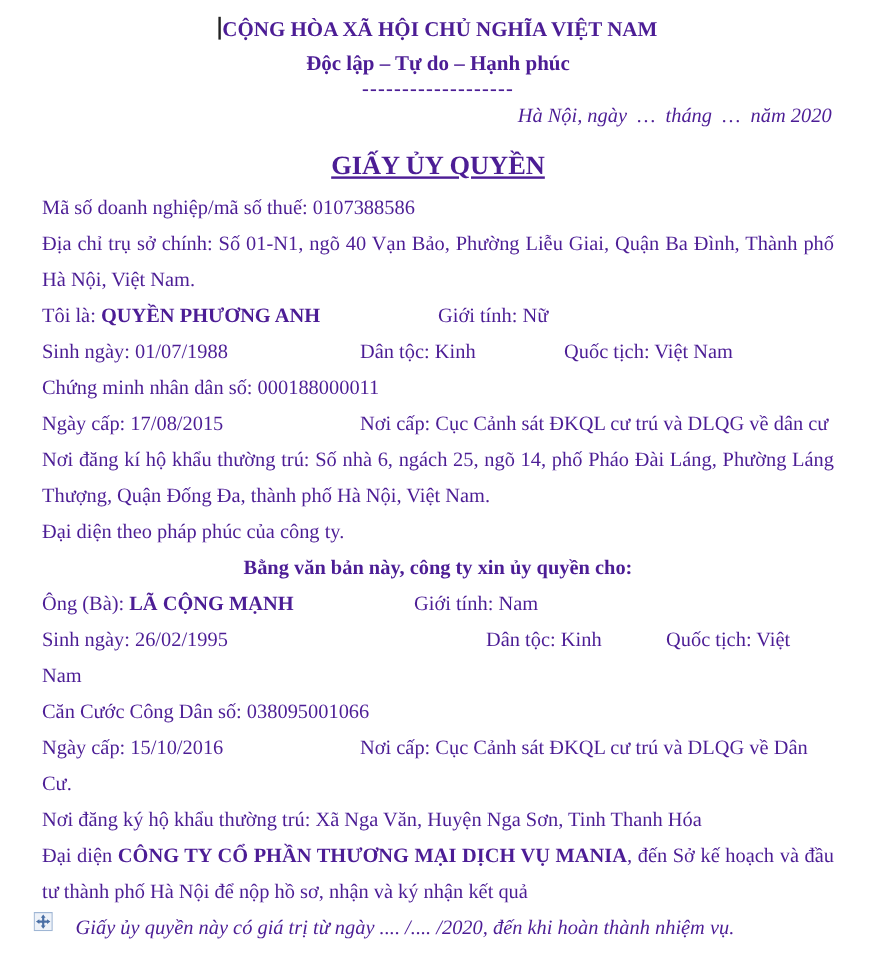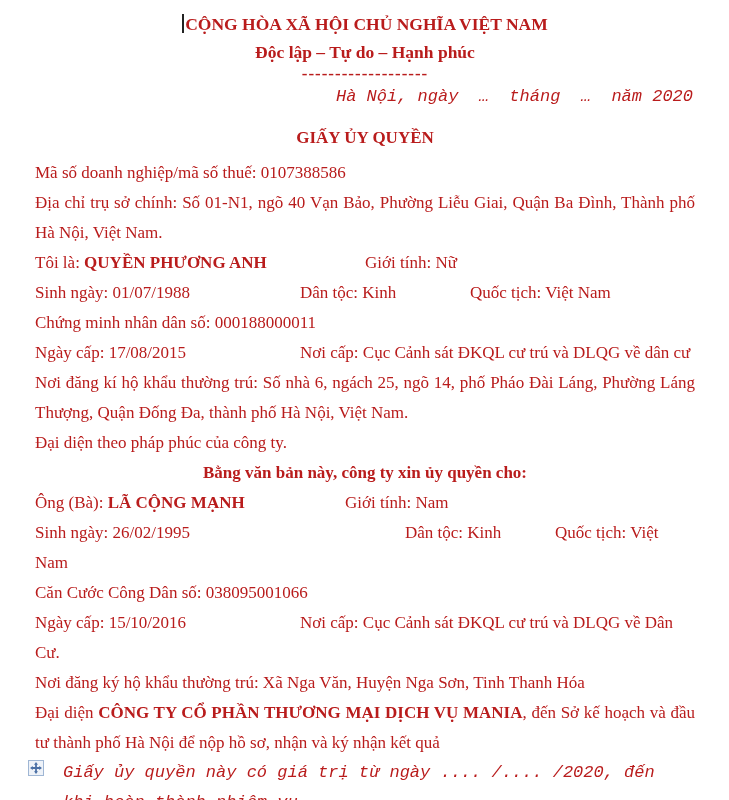--- a/index.html
+++ b/index.html
@@ -2,47 +2,48 @@
 <html lang="vi"><head>
 <meta charset="utf-8">
 <style>
   html,body { margin:0; padding:0; background:#ffffff; }
   .doc {
     position: relative;
     width: 729px;
     height: 800px;
     margin: 0 auto;
     background: #ffffff;
-    color: #b91c1c;
+    color: #4c1d95;
     font-family: "Liberation Serif", "DejaVu Serif", serif;
     font-size: 17px;
     overflow: hidden;
     box-sizing: border-box;
     padding: 10px 34px 0 35px;
   }
   .center { text-align: center; }
   .right  { text-align: right; }
   .bold   { font-weight: bold; }
-  .italic { font-style: italic; font-family: Liberation Mono, monospace; }
+  .italic { font-style: italic; }
   .hdr-national { line-height: 28px; font-size: 17.5px; }
   .hdr-motto    { line-height: 28px; font-size: 17.5px; }
   .hdr-divider  { line-height: 16px; font-weight: bold; letter-spacing: 1px; }
   .hdr-date     { line-height: 30px; white-space: pre-wrap; padding-right: 2px; }
   .caret {
     display: inline-block;
     width: 2px; height: 19px;
     background: #222;
     vertical-align: -3px;
     margin-right: 1px;
   }
   .doc-title {
     margin: 12px 0 6px 0;
     line-height: 28px;
-    font-size: 17px;
+    font-size: 22px;
     font-weight: bold;
+    text-decoration: underline;
   }
   .line { line-height: 30px; }
   .just { text-align: justify; }
   .tab  { display: inline-block; vertical-align: top; }
   .w330 { width: 330px; }
   .w310 { width: 310px; }
   .w265 { width: 265px; }
   .w170 { width: 170px; }
   .w370 { width: 370px; }
   .w150 { width: 150px; }

